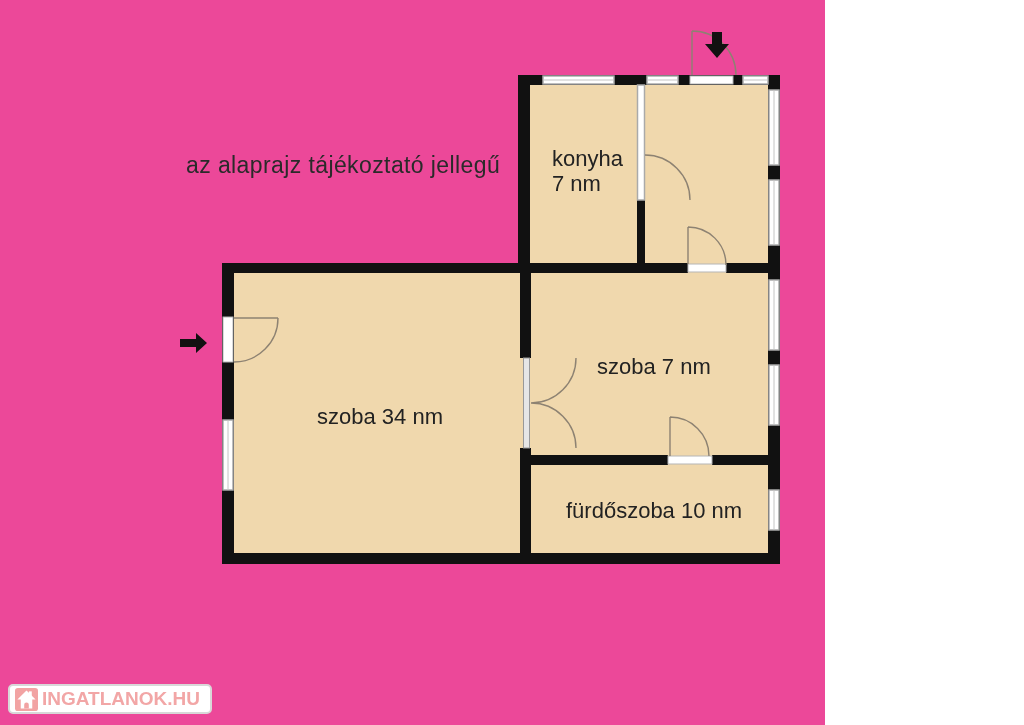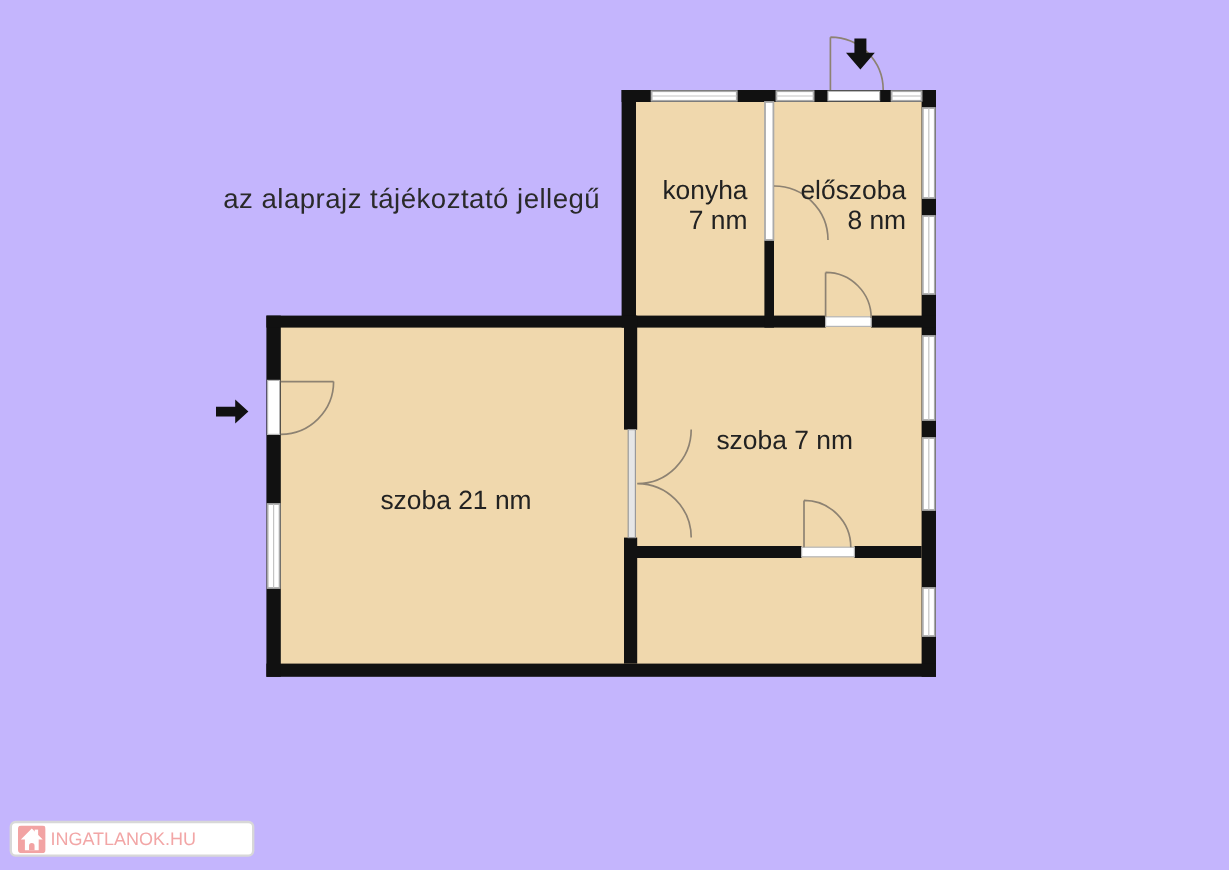--- a/index.html
+++ b/index.html
@@ -1,22 +1,21 @@
 <!DOCTYPE html>
 <html><head>
 <meta charset="utf-8">
 <style>
   html,body{margin:0;padding:0;background:#ffffff;}
   #stage{
     position:relative;
-    width:1024px;height:725px;
-    background:#c4b5fd;
+    width:825px;height:725px;
+    background:#ec4899;
     font-family:"Liberation Sans", sans-serif;
     overflow:hidden;
-    text-align:right;
   }
   #plan-svg{position:absolute;left:0;top:0;}
   .label{
     position:absolute;
     color:#222222;
     font-size:22px;
     line-height:25px;
     white-space:nowrap;
   }
   .disclaimer{
@@ -38,22 +37,22 @@
     width:204px;height:30px;
     box-sizing:border-box;
     background:#ffffff;
     border:2px solid #d8d8d8;
     border-radius:5px;
     display:flex;align-items:center;
     padding-left:5px;
     gap:4px;
   }
   #watermark .wm-text{
-    font-size:15px;
-    font-weight:normal;
+    font-size:19px;
+    font-weight:bold;
     color:#f2a6a6;
     letter-spacing:0px;
     white-space:nowrap;
   }
 </style>
 </head>
 <body>
 
 <div id="stage">
 
@@ -123,26 +122,23 @@
       <path d="M712,32 h10 v12 h7 l-12,14 l-12,-14 h7 z"></path>
     </g>
   </svg>
 
   <div class="disclaimer">az alaprajz tájékoztató jellegű</div>
 
   <div class="label lbl-konyha">
     <div>konyha</div>
     <div>7 nm</div>
   </div>
-  <div class="label lbl-eloszoba">
-    <div>előszoba</div>
-    <div>8 nm</div>
-  </div>
   <div class="label lbl-szoba17">szoba 7 nm</div>
-  <div class="label lbl-szoba21">szoba 21 nm</div>
+  <div class="label lbl-szoba21">szoba 34 nm</div>
+  <div class="label lbl-furdoszoba">fürdőszoba 10 nm</div>
 
   <div id="watermark">
     <svg width="23" height="23" viewBox="0 0 24 24">
       <rect width="24" height="24" rx="3" fill="#f2a3a3"></rect>
       <rect x="14.5" y="3.5" width="3" height="5" fill="#ffffff"></rect>
       <path d="M12 2.5 L2.5 12 H6 V21.5 H18 V12 H21.5 Z" fill="#ffffff"></path>
       <path d="M9.6 21.5 v-3.9 a2.4 2.4 0 0 1 4.8 0 V21.5 Z" fill="#f2a3a3"></path>
     </svg>
     <span class="wm-text">INGATLANOK.HU</span>
   </div>

